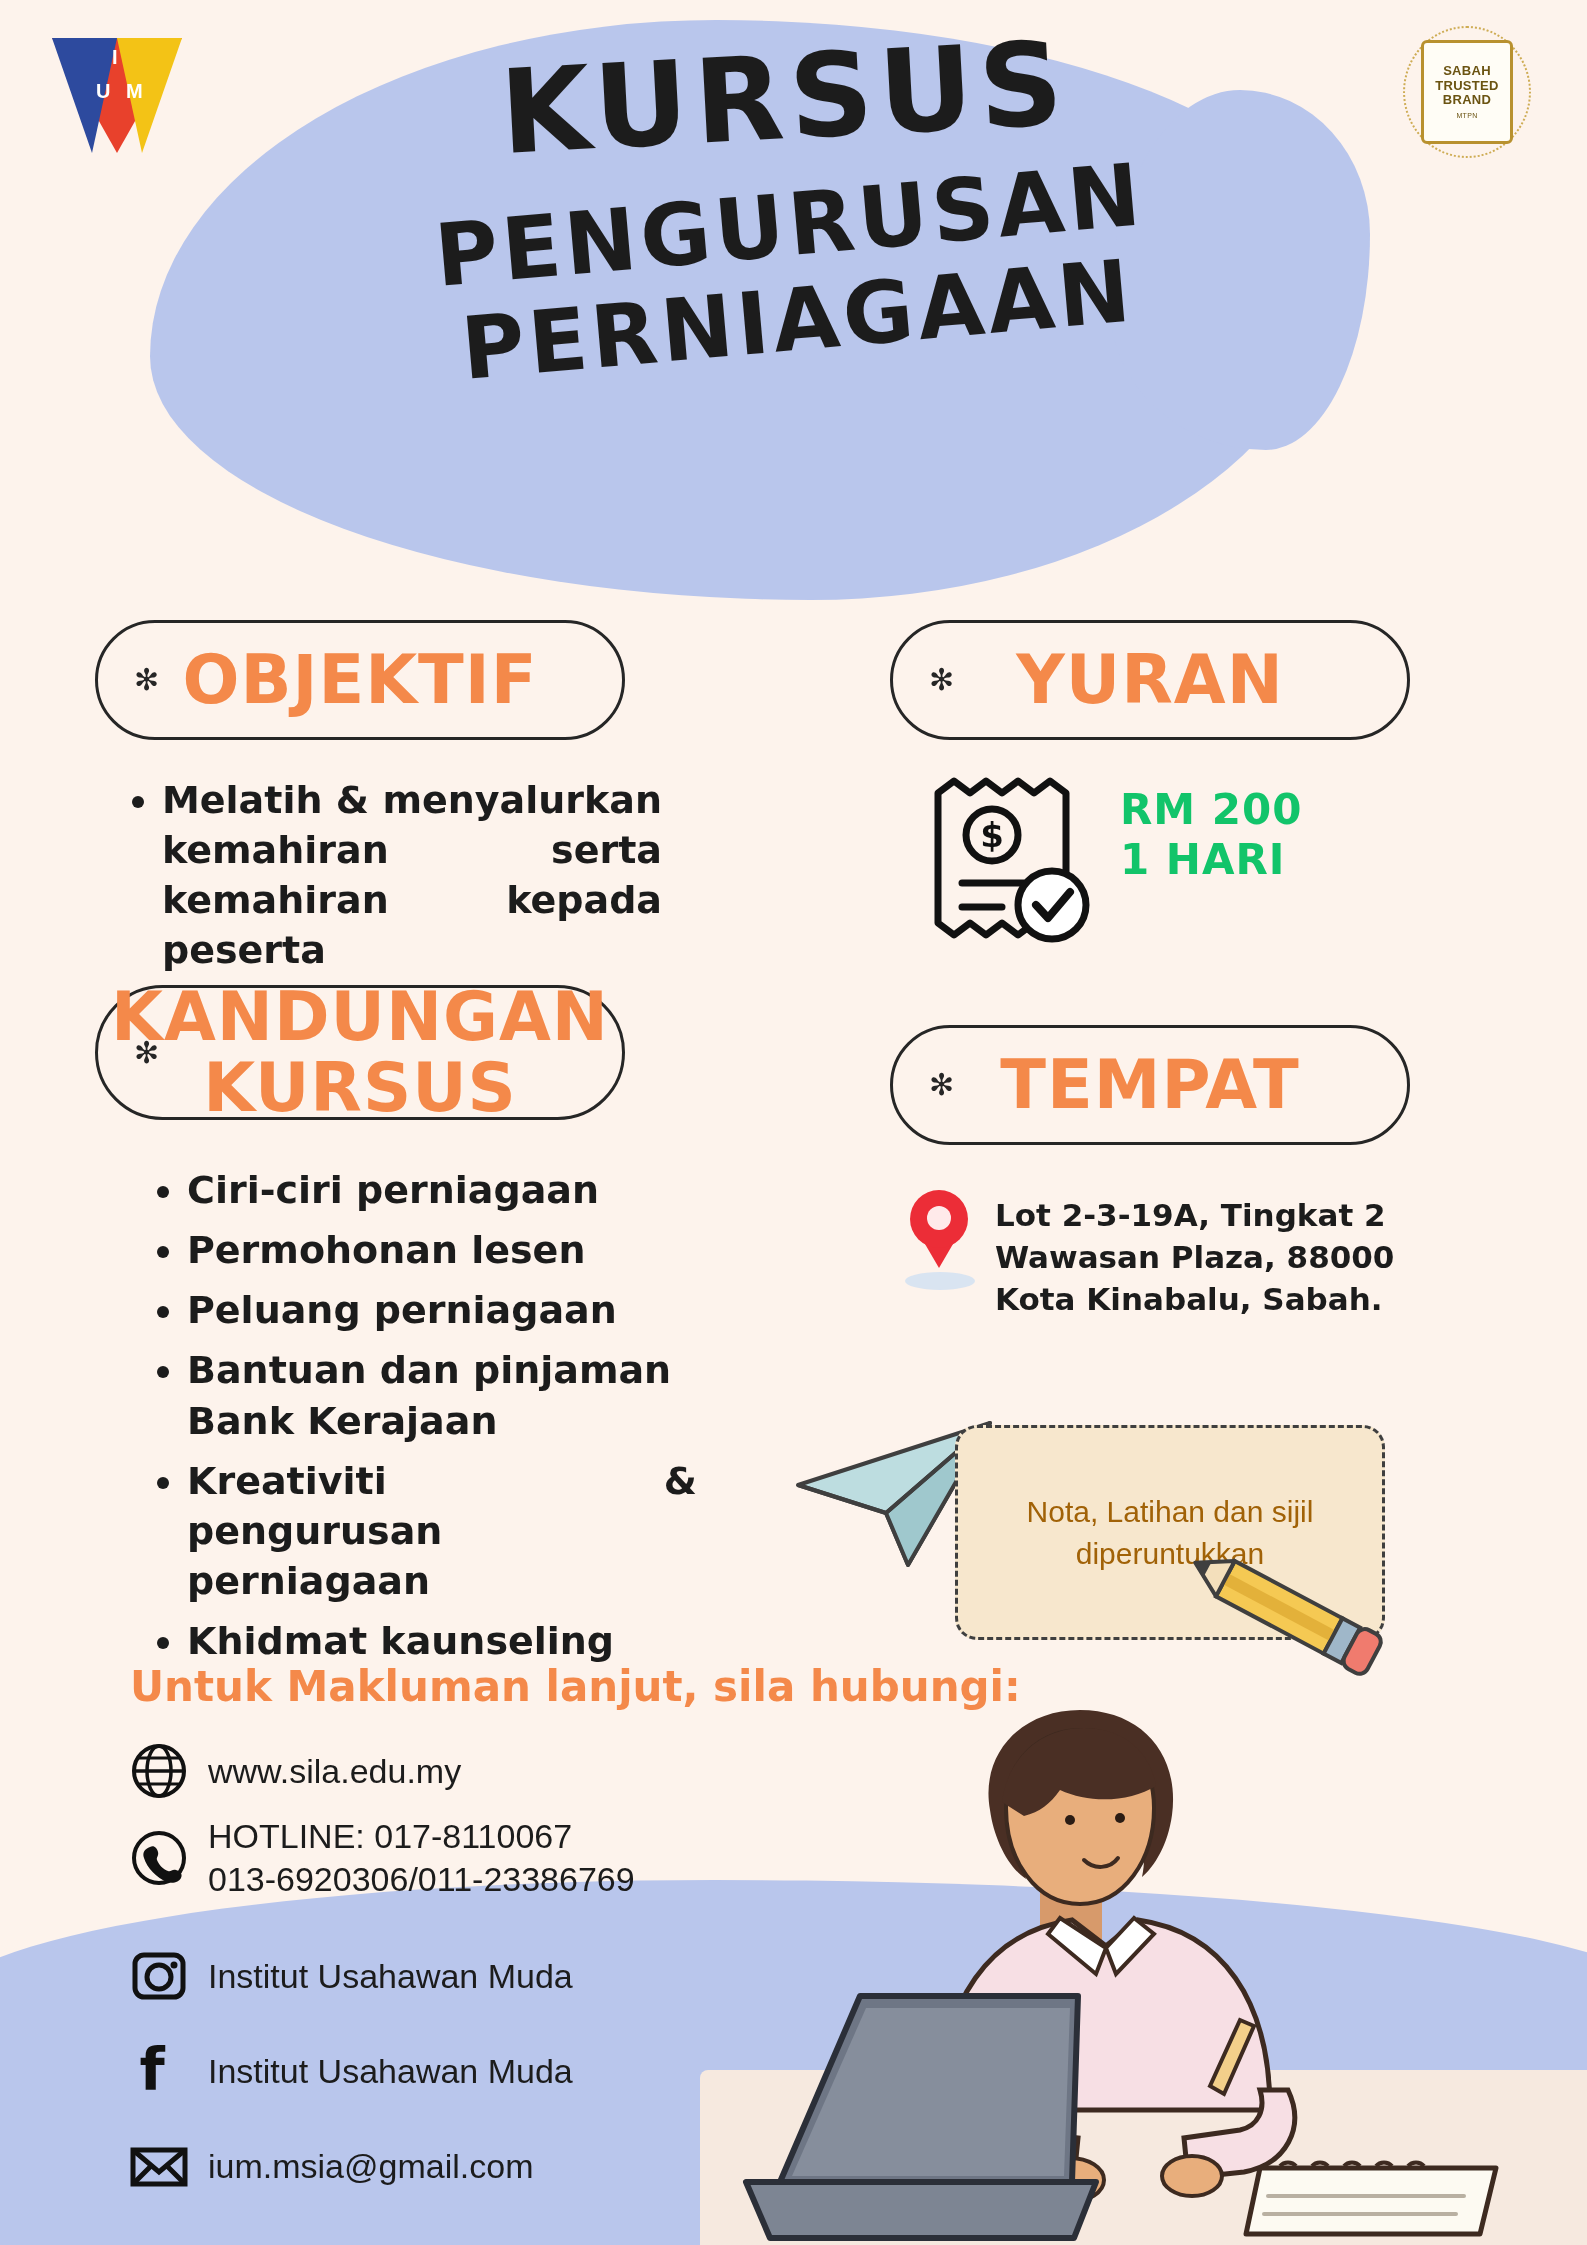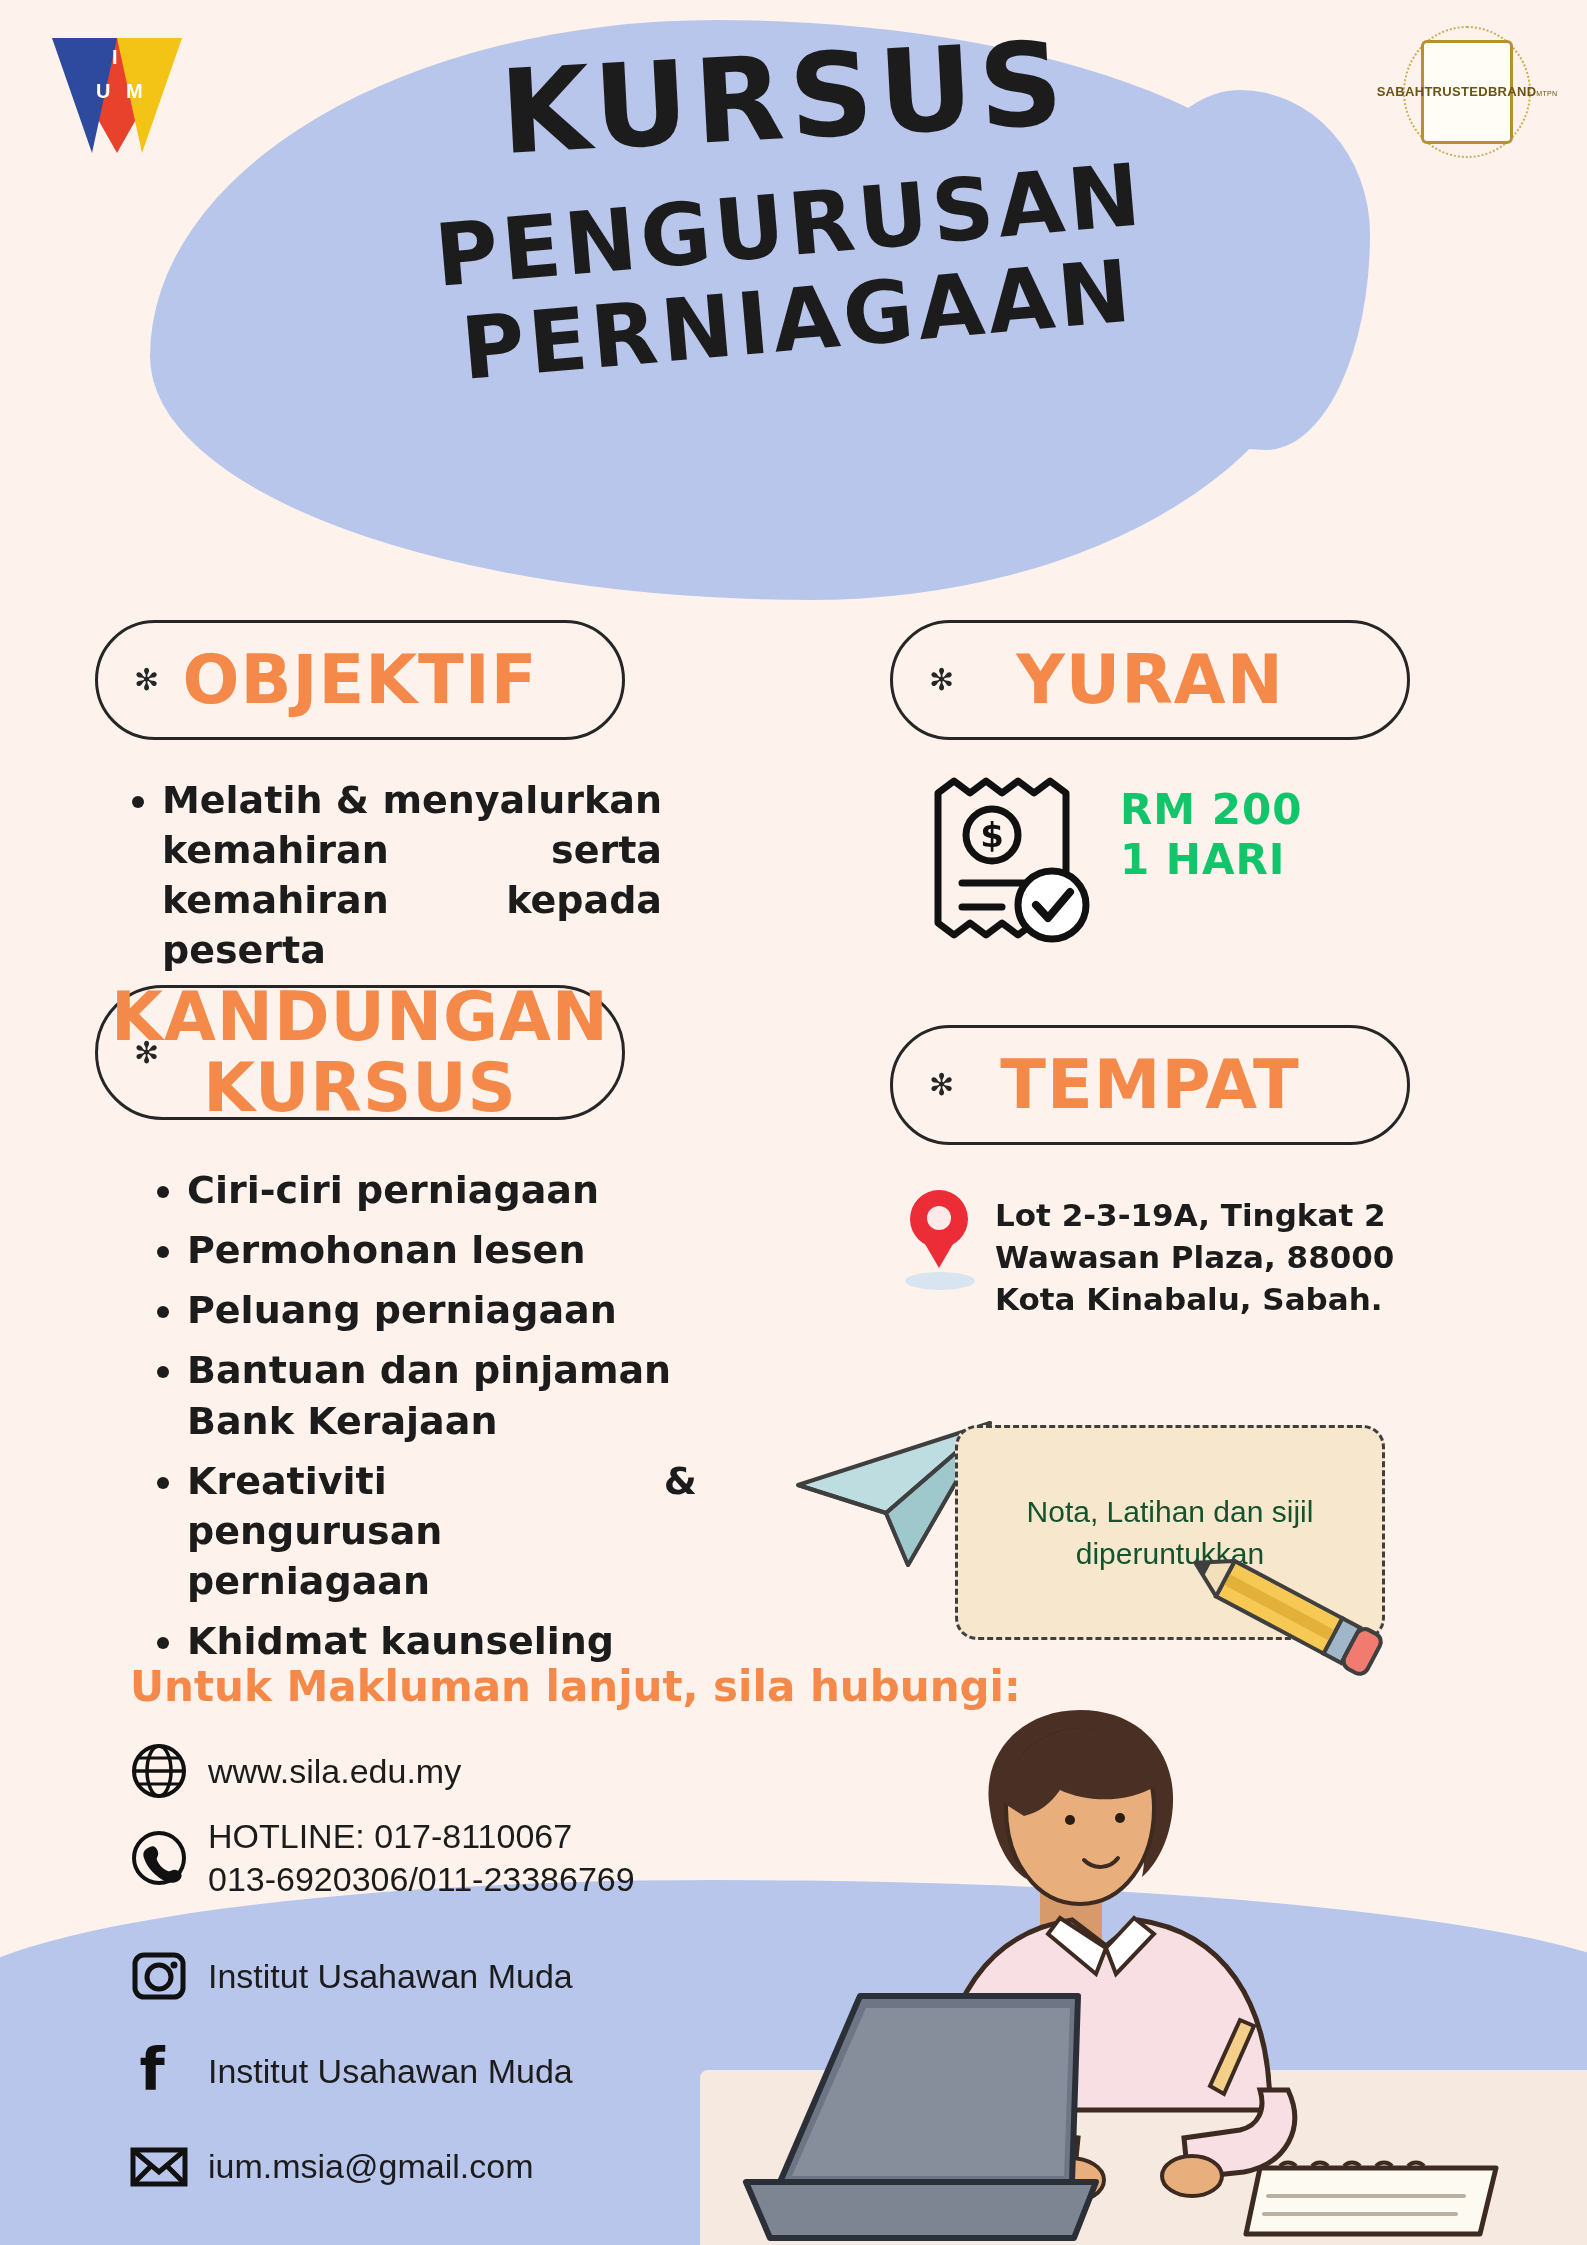--- a/index.html
+++ b/index.html
@@ -106,21 +106,21 @@
     width: 128px;
     height: 132px;
   }
   .seal-inner {
     position: absolute;
     inset: 14px 18px;
     border: 3px solid #b8912f;
     border-radius: 6px;
     background: #fffdf6;
     display: flex;
-    flex-direction: row;
+    flex-direction: column;
     align-items: center;
     justify-content: center;
     line-height: 1.12;
   }
   .seal-inner span {
     font-size: 13px;
     font-weight: bold;
     color: #6b5412;
     letter-spacing: .3px;
   }
@@ -304,21 +304,21 @@
     display: flex;
     align-items: center;
     justify-content: center;
     padding: 0 24px;
   }
   .note-card p {
     margin: 0;
     text-align: center;
     font-size: 30px;
     line-height: 1.4;
-    color: #14532d;
+    color: #a16207;
     font-family: "Liberation Sans", sans-serif;
   }
   .plane {
     position: absolute;
     left: 790px;
     top: 1415px;
     width: 220px;
     height: 160px;
   }
   .pencil {

